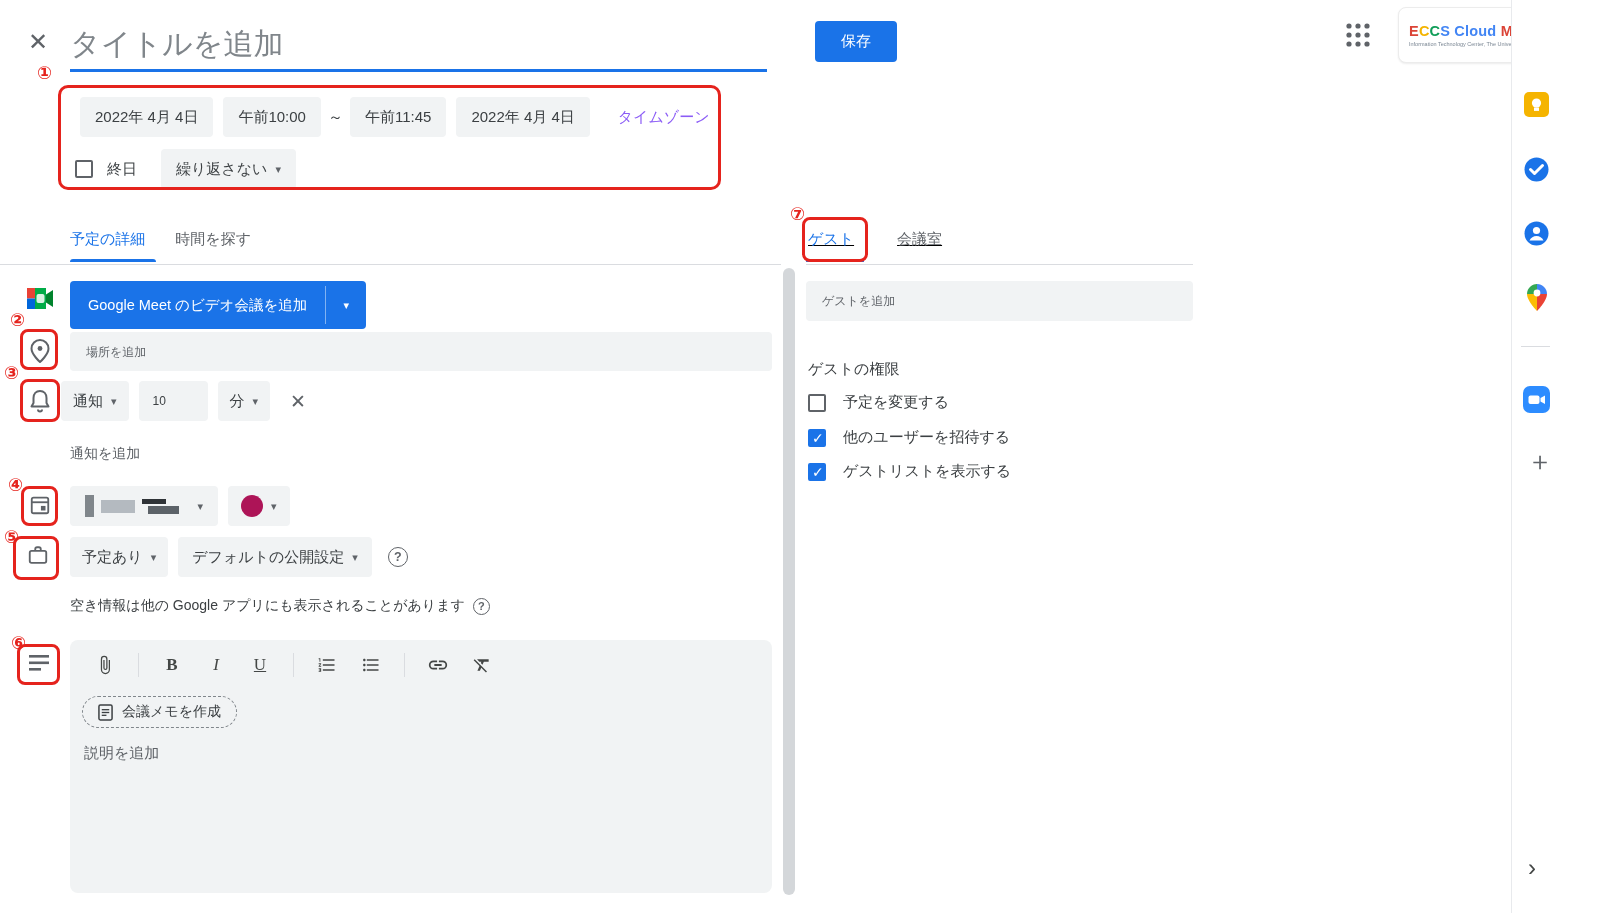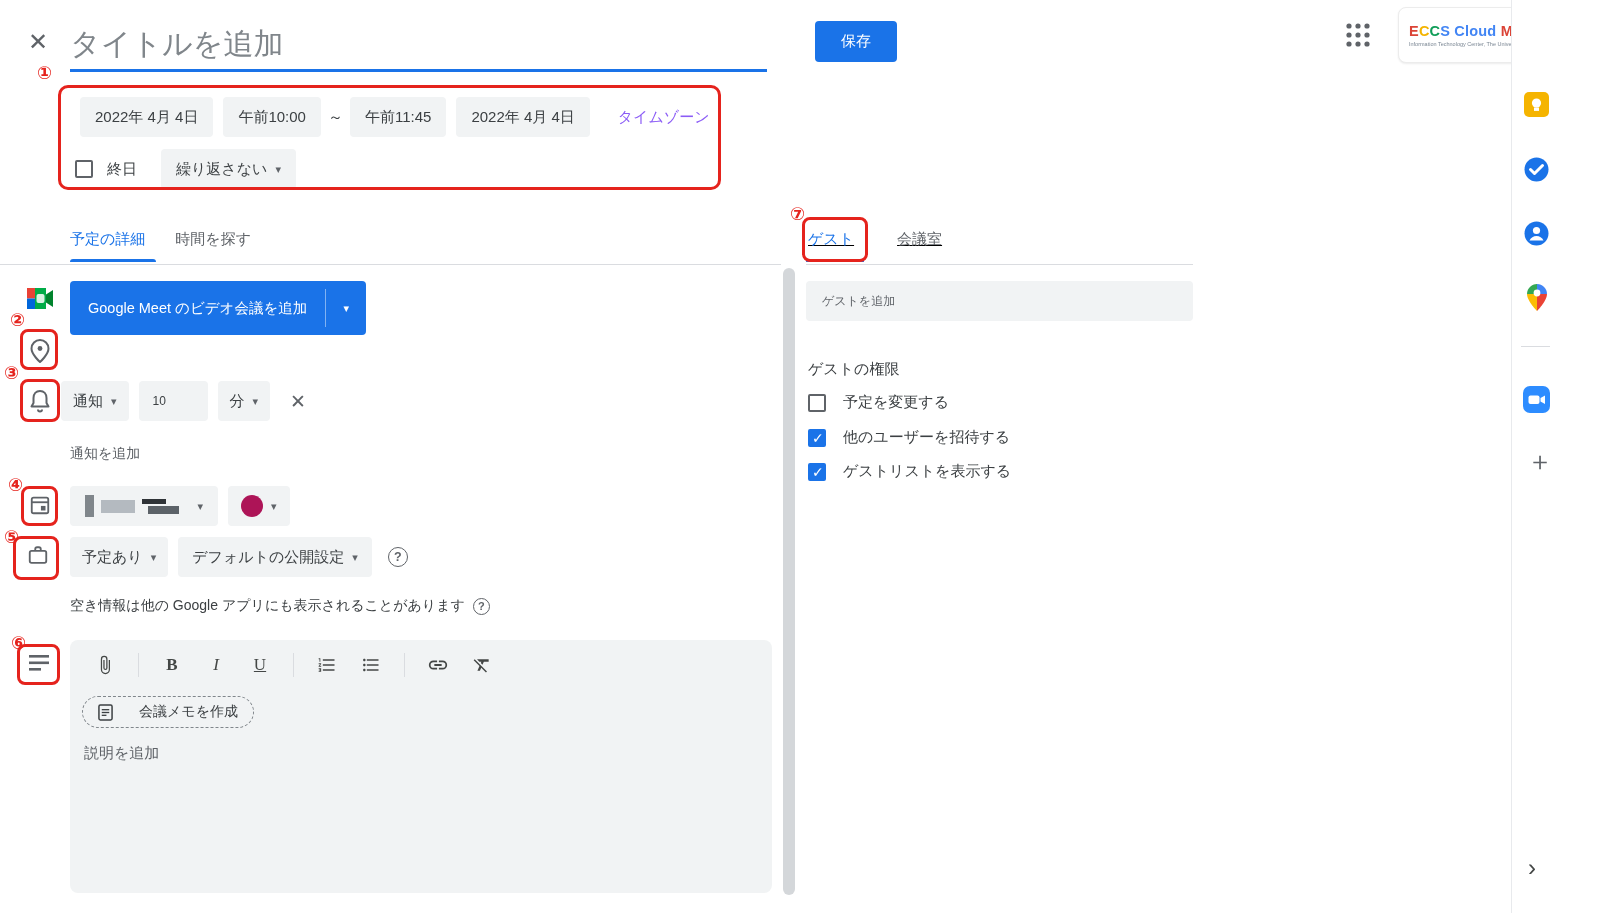--- a/index.html
+++ b/index.html
@@ -42,21 +42,21 @@
   .cb.checked { background:#1a73e8; border-color:#1a73e8; position:relative; }
   .cb.checked::after { content:"✓"; position:absolute; left:2px; top:-1px; color:#fff; font-size:14px; font-weight:bold; }
 
   
   .tab { font-size:15px; color:#5f6368; cursor:pointer; }
   .tab.active { color:#1a73e8; }
   .tab-underline { position:absolute; height:3px; background:#1a73e8; border-radius:3px 3px 0 0; }
   .hdiv { position:absolute; height:1px; background:#dadce0; }
 
   
-  .meet-btn { position:absolute; left:70px; top:281px; height:54px; background:#1a73e8; border-radius:4px;
+  .meet-btn { position:absolute; left:70px; top:281px; height:48px; background:#1a73e8; border-radius:4px;
     display:flex; align-items:center; cursor:pointer; }
   .meet-btn .lbl { padding:0 18px; color:#fff; font-size:14.5px; }
   .meet-btn .vdiv { width:1px; height:38px; background:rgba(255,255,255,.45); }
   .meet-btn .dd { width:40px; text-align:center; color:#fff; font-size:11px; }
 
   .g-input { border:none; outline:none; background:#f1f3f4; border-radius:4px; padding:0 16px; font-size:12px; color:#3c4043;
     font-family:"Liberation Sans","DejaVu Sans",sans-serif; }
   .g-input::placeholder { color:#5f6368; }
 
   .icon-gutter { position:absolute; color:#5f6368; }
@@ -76,21 +76,21 @@
   .rb3b { width:31px; height:8px; background:#5c6268; margin-left:6px; }
 
   
   .desc-panel { position:absolute; left:70px; top:640px; width:702px; height:253px; background:#f1f3f4; border-radius:8px; }
   .desc-toolbar { position:absolute; left:24px; top:13px; display:flex; align-items:center; gap:22px; color:#444746; }
   .tb-ico { width:22px; height:22px; display:flex; align-items:center; justify-content:center; cursor:pointer; }
   .tb-div { width:1px; height:24px; background:#dadce0; }
   .tb-bold { font-weight:bold; font-size:17px; font-family:"Liberation Serif","DejaVu Serif",serif; }
   .tb-italic { font-style:italic; font-size:17px; font-family:"Liberation Serif","DejaVu Serif",serif; }
   .tb-under { font-size:17px; text-decoration:underline; font-family:"Liberation Serif","DejaVu Serif",serif; }
-  .notes-pill { position:absolute; left:12px; top:56px; display:inline-flex; align-items:center; gap:26px;
+  .notes-pill { position:absolute; left:12px; top:56px; display:inline-flex; align-items:center; gap:9px;
     border:1.5px dashed #80868b; border-radius:17px; height:32px; padding:0 15px; font-size:14px; color:#3c4043; cursor:pointer; }
   .desc-ph { position:absolute; left:14px; top:104px; font-size:15px; color:#5f6368; }
 
   
   .mid-scroll { position:absolute; left:783px; top:268px; width:12px; height:627px; background:#d4d7da; border-radius:7px; cursor:pointer; }
 
   
   .perm-row { position:absolute; display:flex; align-items:center; gap:17px; }
   .perm-label { font-size:15px; color:#3c4043; }
 
@@ -198,20 +198,21 @@
   <div class="meet-btn">
     <span class="lbl">Google Meet のビデオ会議を追加</span>
     <span class="vdiv"></span>
     <span class="dd">▾</span>
   </div>
 
   <svg class="icon-gutter" style="left:30px; top:339px;" width="20" height="24" viewBox="0 0 20 24">
     <path d="M10 1C5.3 1 1.5 4.8 1.5 9.5 1.5 15.5 10 23 10 23s8.5-7.5 8.5-13.5C18.5 4.8 14.7 1 10 1z" fill="none" stroke="#5f6368" stroke-width="2"></path>
     <circle cx="10" cy="9.5" r="2.4" fill="#5f6368"></circle>
   </svg>
+  <input class="g-input" style="position: absolute; left: 70px; top: 332px; width: 702px; height: 39px;" placeholder="場所を追加">
 
   <svg class="icon-gutter" style="left:29px; top:388px;" width="22" height="25" viewBox="0 0 22 25">
     <path d="M11 3c-3.9 0-6.5 2.8-6.5 7v5l-2 3.5h17l-2-3.5v-5c0-4.2-2.6-7-6.5-7z" fill="none" stroke="#5f6368" stroke-width="2" stroke-linejoin="round"></path>
     <path d="M9 21.5a2 2 0 0 0 4 0" fill="none" stroke="#5f6368" stroke-width="2"></path>
   </svg>
   <div class="row" style="left:61px; top:381px;">
     <div class="chip" style="padding:0 12px;">
       <span>通知</span>
         <span class="caret">▾</span>
     </div>

